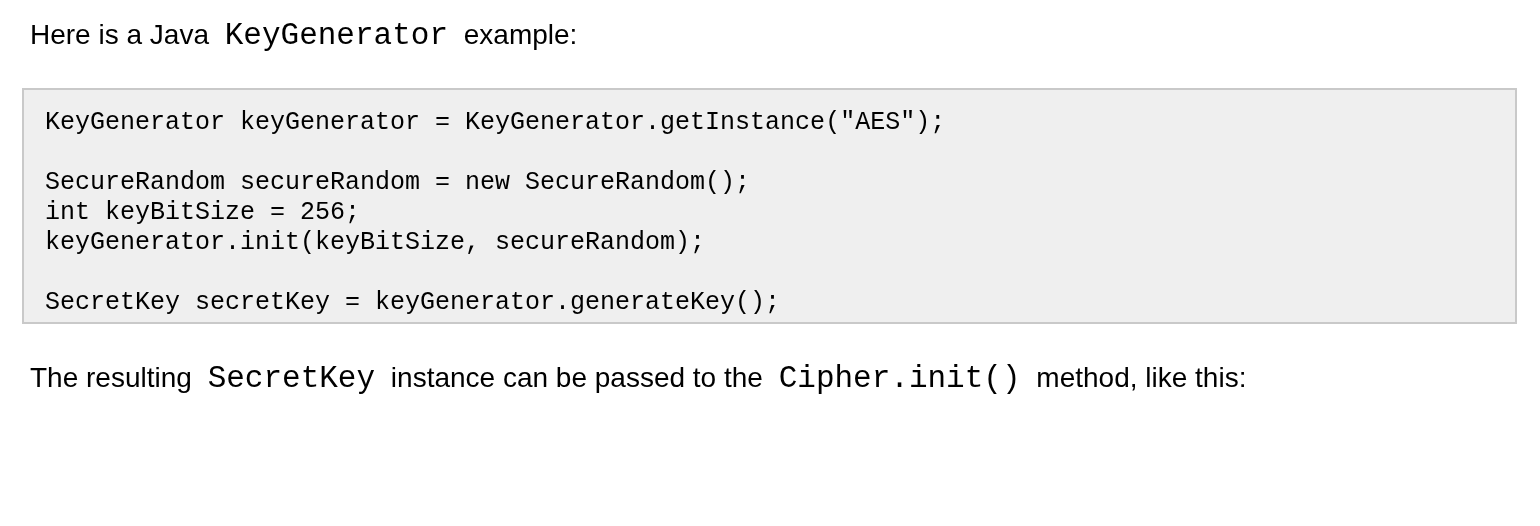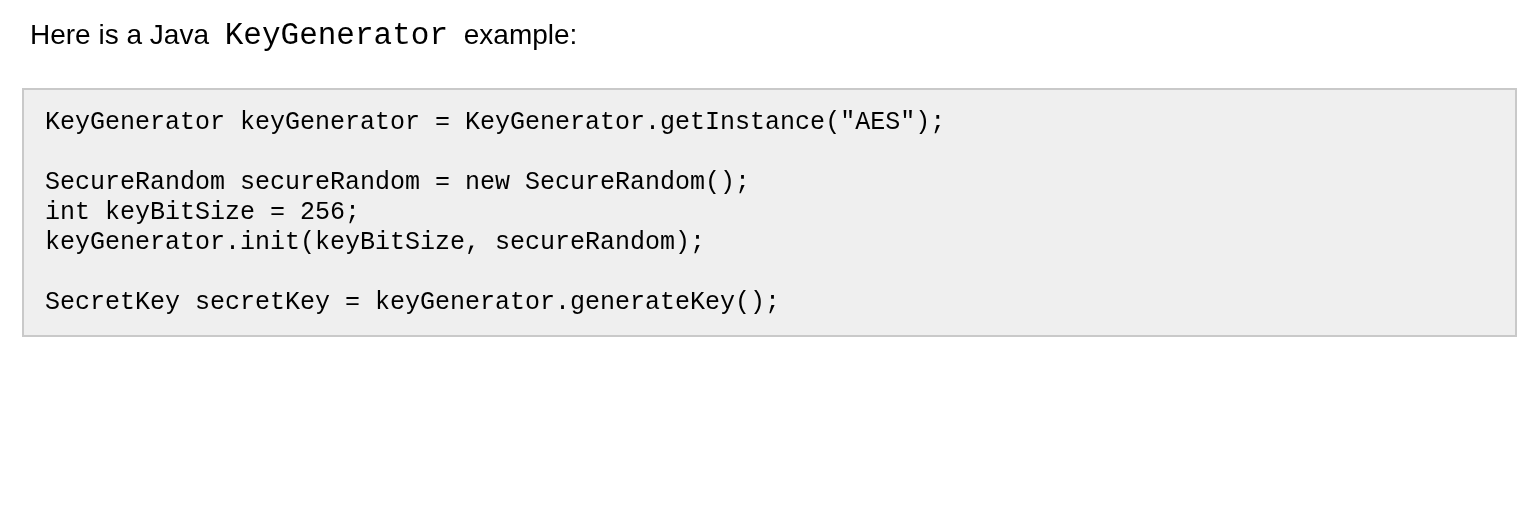--- a/index.html
+++ b/index.html
@@ -24,21 +24,21 @@
   .paragraph .inline-code {
     font-family: "Liberation Mono", monospace;
     font-size: 31px;
     line-height: 1;
   }
 
   .code-block {
     margin: 36px 0;
     background: #efefef;
     border: 2px solid #c9c9c9;
-    padding: 18px 20px 17px 21px;
+    padding: 18px 20px 4px 21px;
     font-family: "Liberation Mono", monospace;
     font-size: 25px;
     line-height: 30px;
     color: #000000;
     white-space: pre;
     overflow: hidden;
   }
 </style>
 </head>
 <body>
@@ -48,15 +48,16 @@
   <p class="paragraph"><span>Here is a Java </span><code class="inline-code">KeyGenerator</code><span> example:</span></p>
 
   <pre class="code-block">KeyGenerator keyGenerator = KeyGenerator.getInstance("AES");
 
 SecureRandom secureRandom = new SecureRandom();
 int keyBitSize = 256;
 keyGenerator.init(keyBitSize, secureRandom);
 
 SecretKey secretKey = keyGenerator.generateKey();</pre>
 
+  <p class="paragraph"><span>The resulting </span><code class="inline-code">SecretKey</code><span> instance can be passed to the </span><code class="inline-code">Cipher.init()</code><span> method, like this:</span></p>
 
 
 </main>
 
 </body></html>

